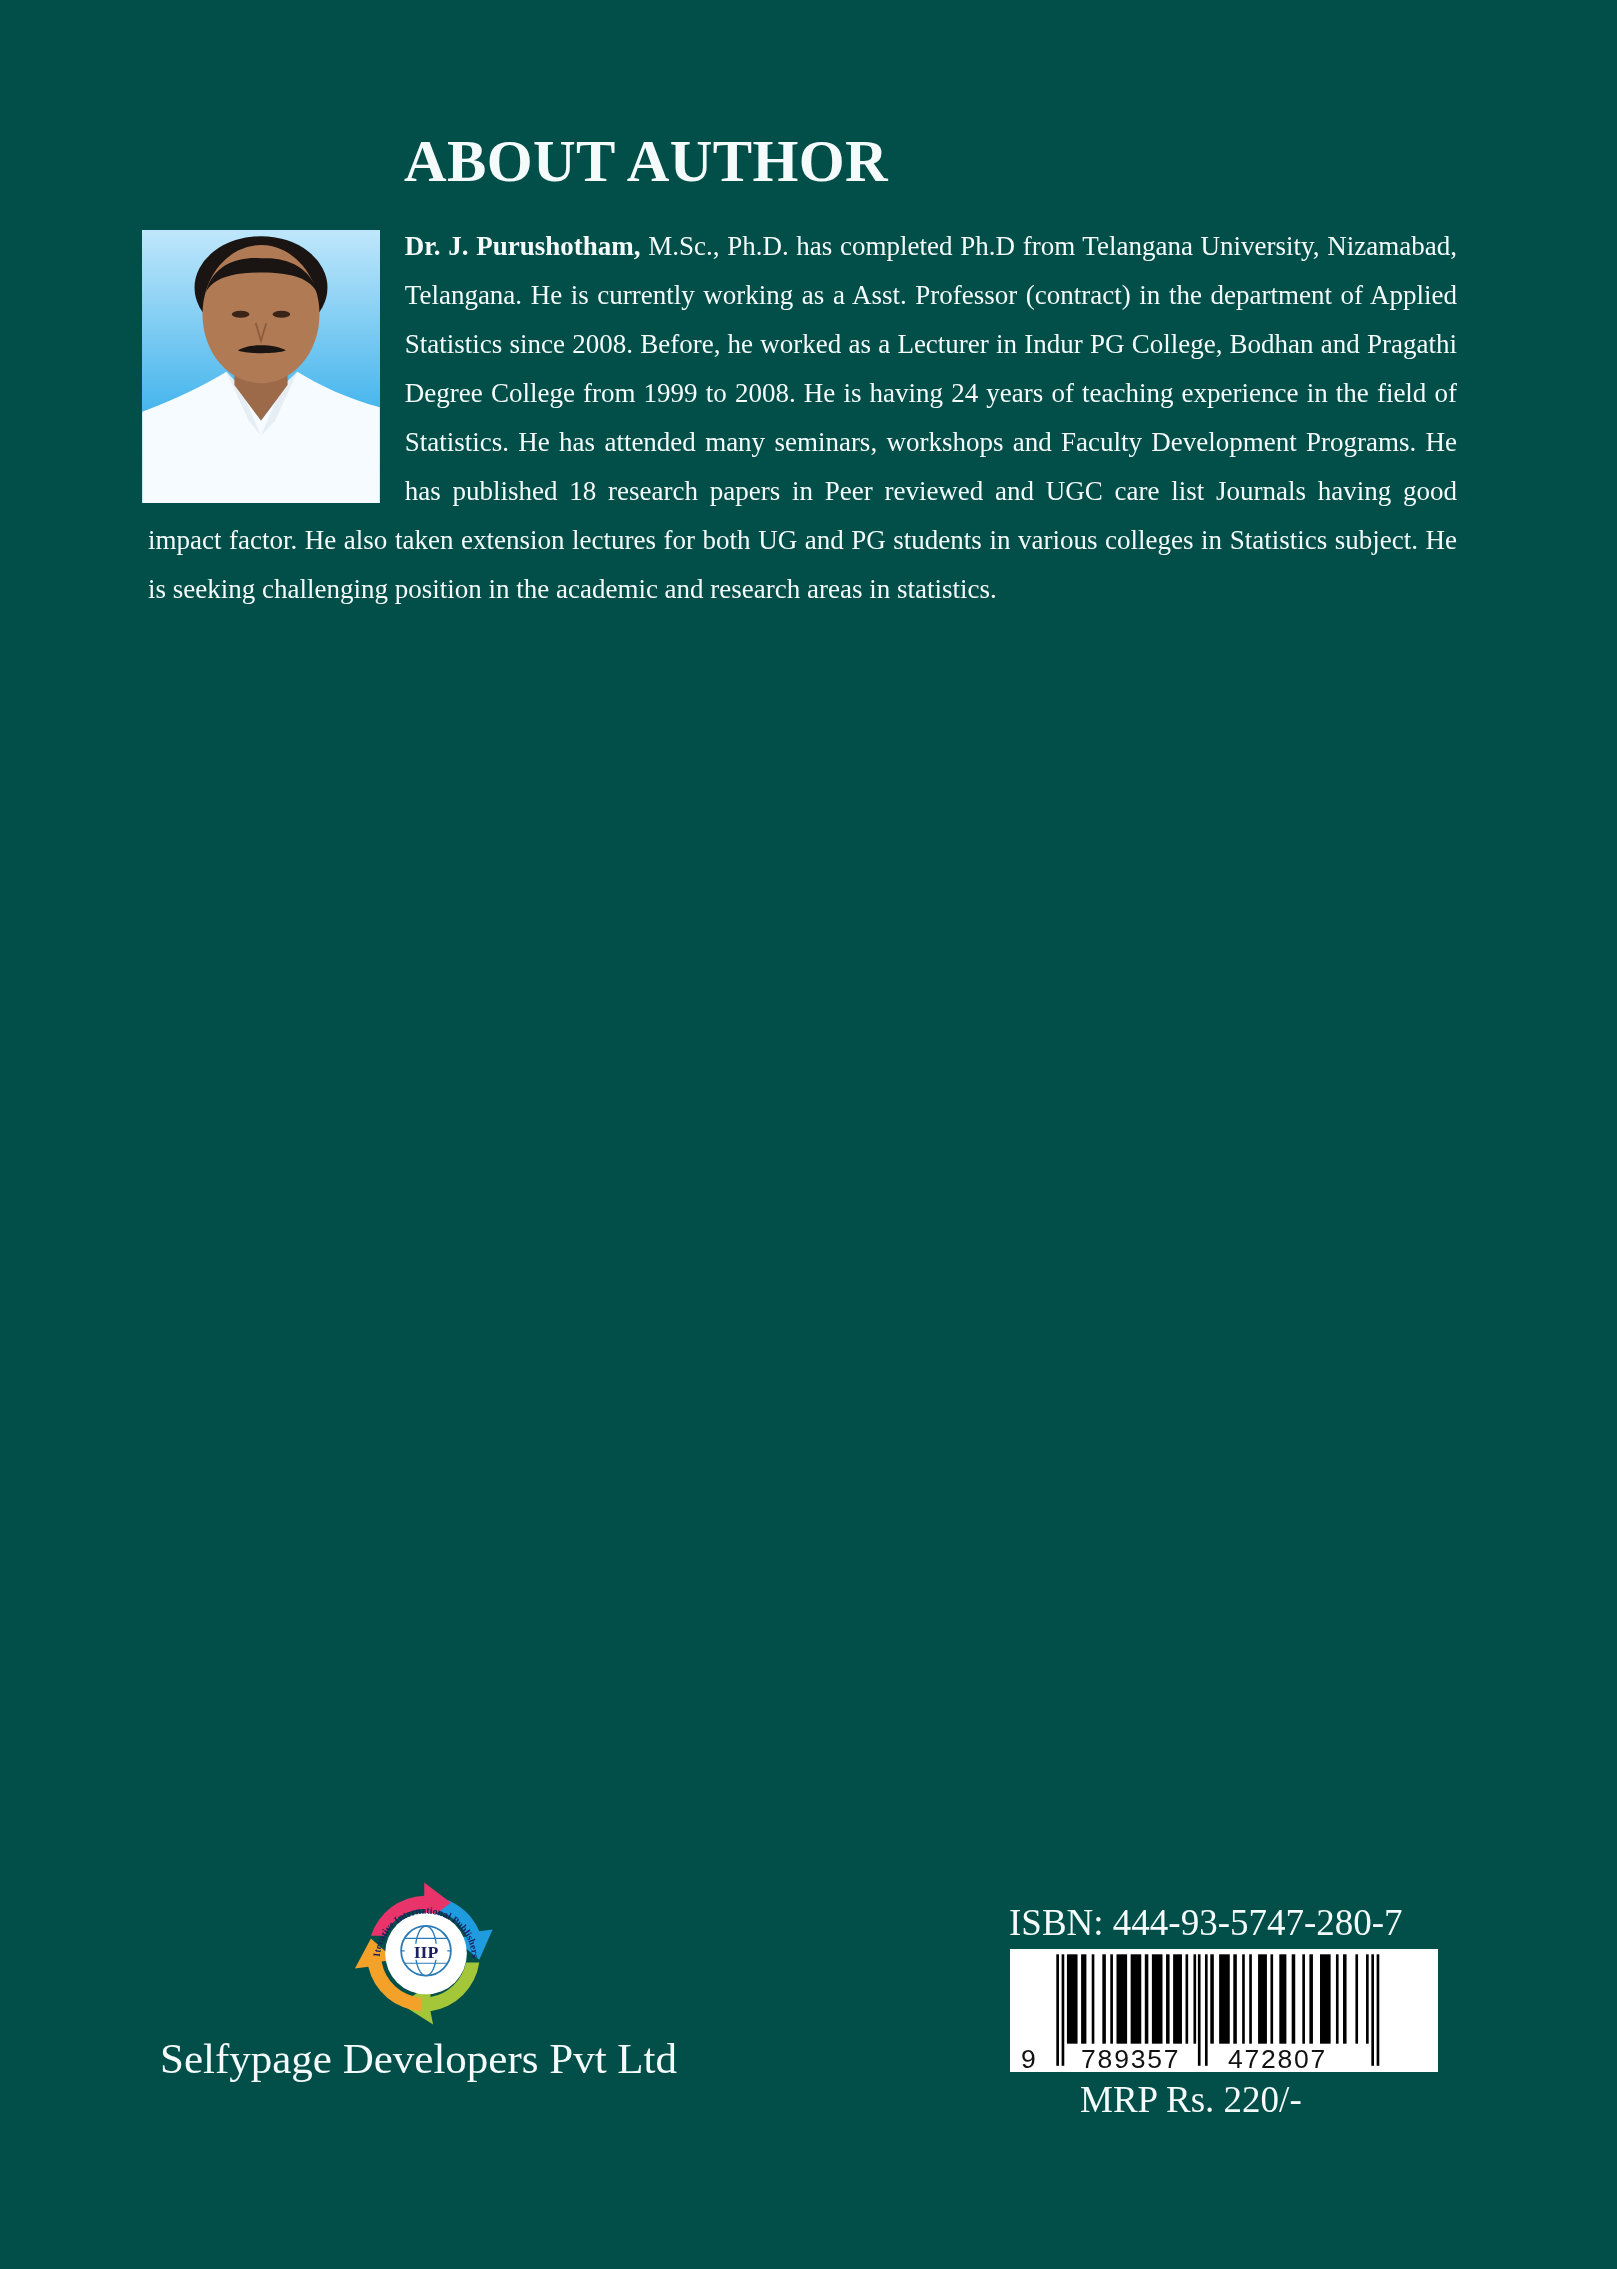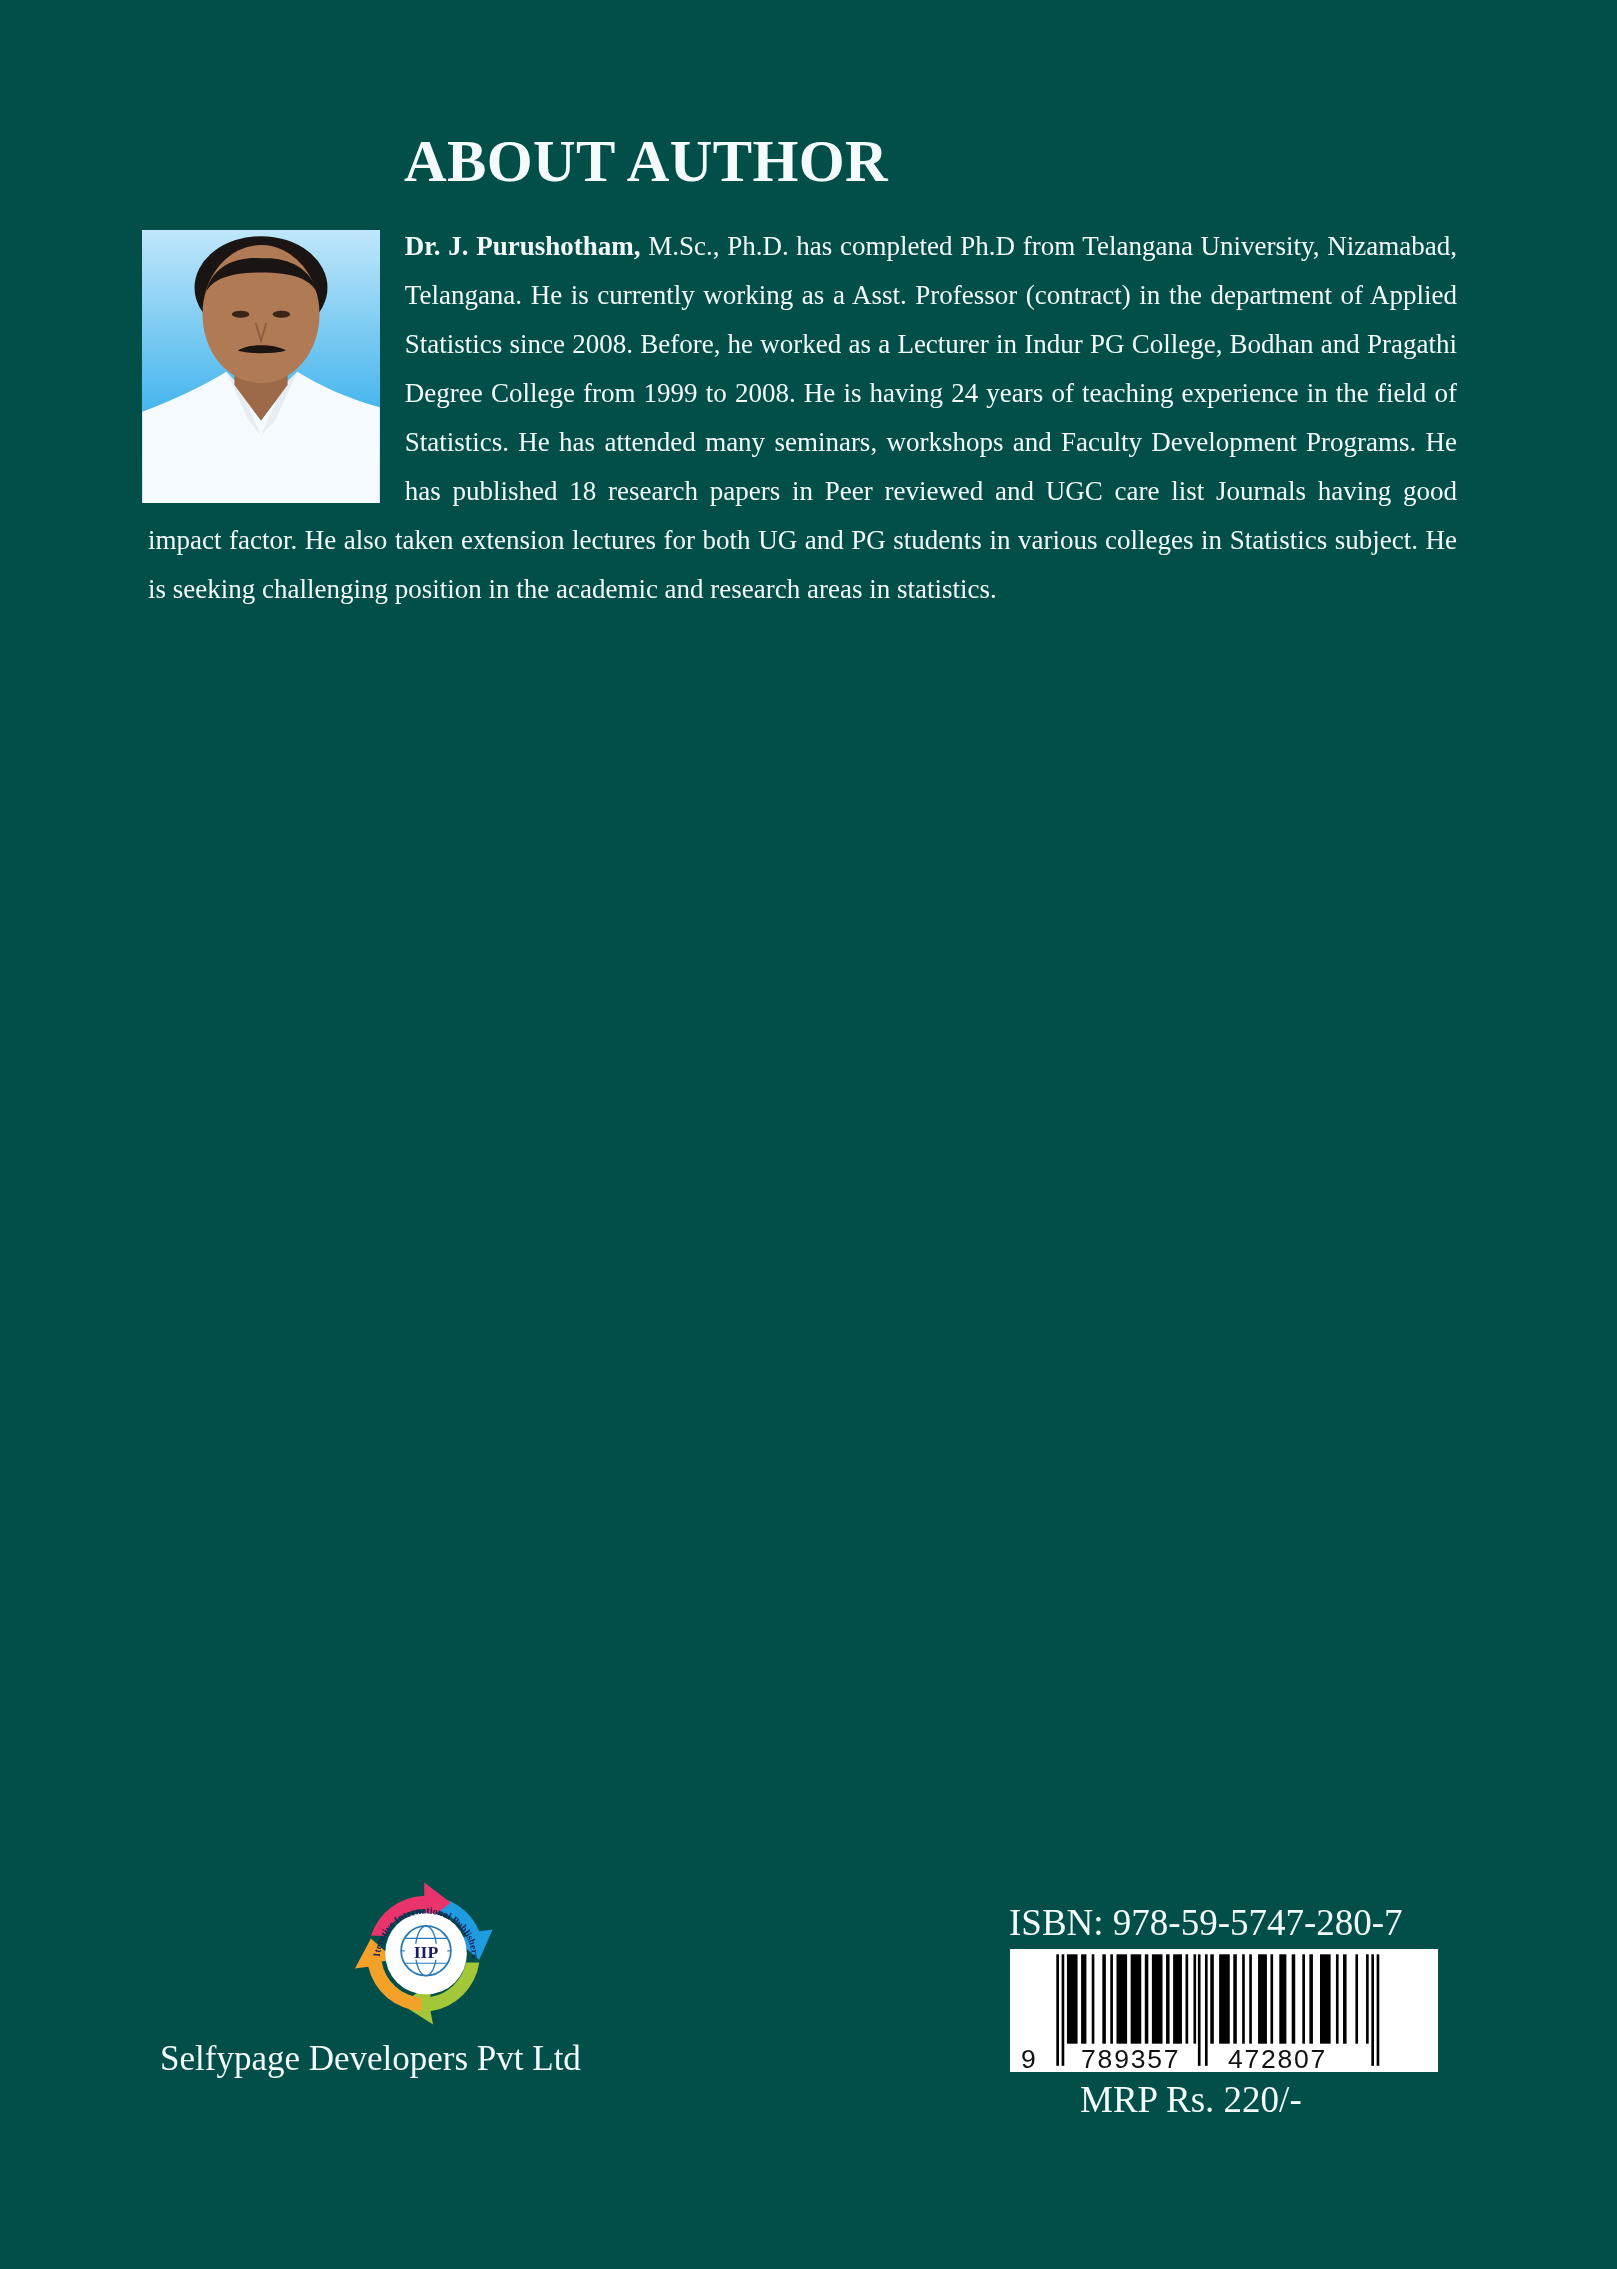--- a/index.html
+++ b/index.html
@@ -52,21 +52,21 @@
       position: absolute;
       left: 346px;
       top: 1878px;
       width: 160px;
       height: 151px;
     }
     .publisher {
       position: absolute;
       left: 160px;
       top: 2030px;
-      font-size: 35px;
+      font-size: 43px;
       line-height: 57px;
       white-space: nowrap;
     }
     .isbn {
       position: absolute;
       left: 1009px;
       top: 1898px;
       font-size: 37px;
       line-height: 50px;
       white-space: nowrap;
@@ -139,21 +139,21 @@
     <rect x="66" y="74" width="48" height="18" fill="#ffffff"></rect>
     <text x="90" y="90" text-anchor="middle" font-family="Liberation Serif, serif" font-weight="bold" font-size="20" fill="#1b1f5e">IIP</text>
     <text font-family="Liberation Serif, serif" font-weight="bold" font-size="11" fill="#1b1f5e">
       <textPath href="#ringPath" startOffset="2%">Iterative International Publishers</textPath>
     </text>
   </svg>
 </div>
 
 <div class="publisher">Selfypage Developers Pvt Ltd</div>
 
-<div class="isbn">ISBN: 978-59-5747-280-7</div>
+<div class="isbn">ISBN: 444-93-5747-280-7</div>
 
 <div class="barcode">
   <svg width="428" height="123" viewBox="0 0 483 139">
     <g fill="#000000">
       <rect x="52" y="6" width="3" height="126"></rect>
       <rect x="58" y="6" width="3" height="126"></rect>
       <rect x="64" y="6" width="12" height="101"></rect>
       <rect x="80" y="6" width="6" height="101"></rect>
       <rect x="92" y="6" width="3" height="101"></rect>
       <rect x="104" y="6" width="4" height="101"></rect>

